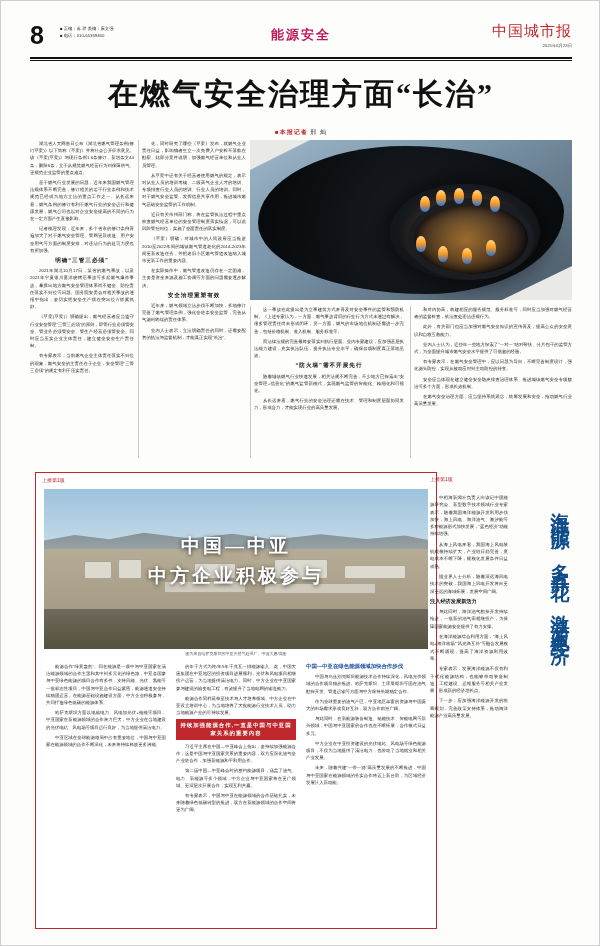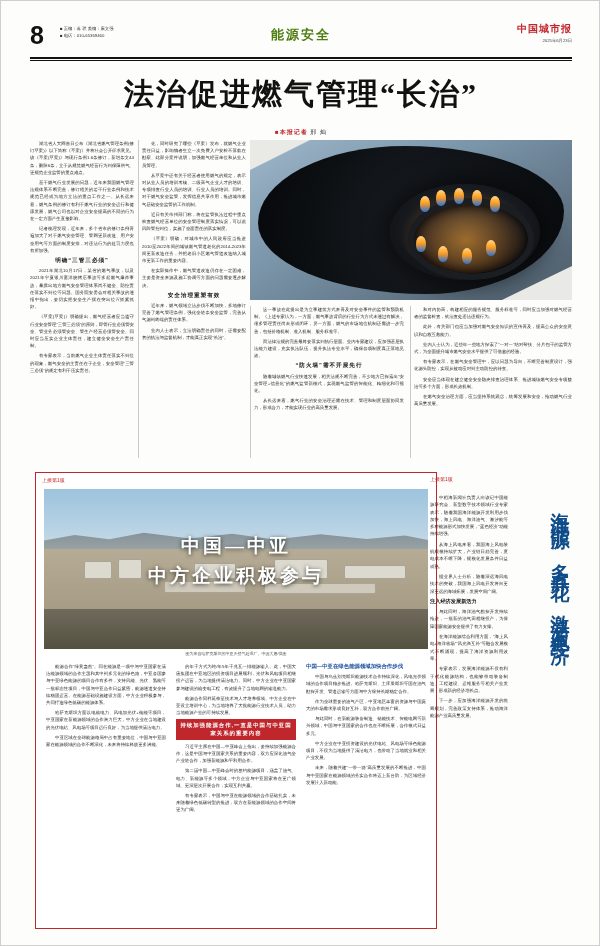--- a/index.html
+++ b/index.html
@@ -6,23 +6,23 @@
   body{font-family:"Liberation Sans",sans-serif;}
   .page{
     position:relative;width:600px;height:946px;background:#fdfdfb;
     margin:0 auto;overflow:hidden;
   }
   
   .masthead{position:absolute;left:30px;top:22px;width:542px;height:34px;}
   .folio{position:absolute;left:0;top:0;font-size:25px;font-weight:bold;color:#111;line-height:26px;}
   .folio-meta{position:absolute;left:30px;top:3px;font-size:4.3px;color:#333;line-height:7px;}
   .folio-meta div{white-space:nowrap;}
-  .section-title{position:absolute;left:0;right:0;top:4px;text-align:center;font-size:13px;font-weight:bold;letter-spacing:2px;color:#4d7c0f;}
+  .section-title{position:absolute;left:0;right:0;top:4px;text-align:center;font-size:13px;font-weight:bold;letter-spacing:2px;color:#be185d;}
   .paper-logo{position:absolute;right:0;top:0;text-align:right;}
-  .paper-logo .nm{font-size:10px;font-weight:bold;color:#c0272d;letter-spacing:1px;}
+  .paper-logo .nm{font-size:15px;font-weight:normal;color:#c0272d;letter-spacing:1px;}
   .paper-logo .dt{font-size:4.3px;color:#444;margin-top:2px;}
   .rule{position:absolute;left:30px;right:28px;background:#111;}
   .rule1{top:57px;height:1.6px;}
   .rule2{top:60px;height:0.6px;}
 
   
   .headline{
     position:absolute;left:30px;top:74px;width:542px;text-align:center;
     font-family:"Liberation Serif",serif;font-weight:bold;font-size:30px;color:#111;
     letter-spacing:2px;
@@ -107,21 +107,21 @@
     </div>
     <div class="section-title">能源安全</div>
     <div class="paper-logo">
       <div class="nm">中国城市报</div>
       <div class="dt">2025年6月23日</div>
     </div>
   </div>
   <div class="rule rule1"></div>
   <div class="rule rule2"></div>
 
-  <div class="headline">法治促进燃气管理“长治”</div>
+  <div class="headline">在燃气安全治理方面“长治”</div>
   <div class="byline">
     <span class="red">■本报记者</span>
     <span>邢 灿</span>
   </div>
 
   <div class="hero">
     <div class="sky"></div>
     <div class="blob"></div>
     <div class="burner"></div>
     <div class="glow"></div>

